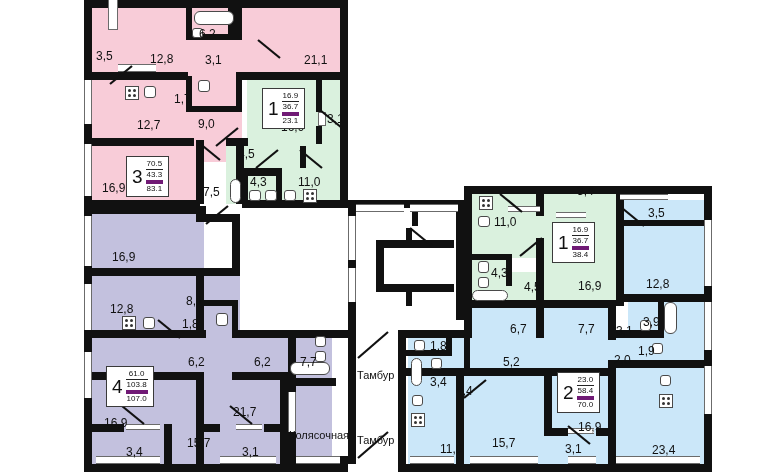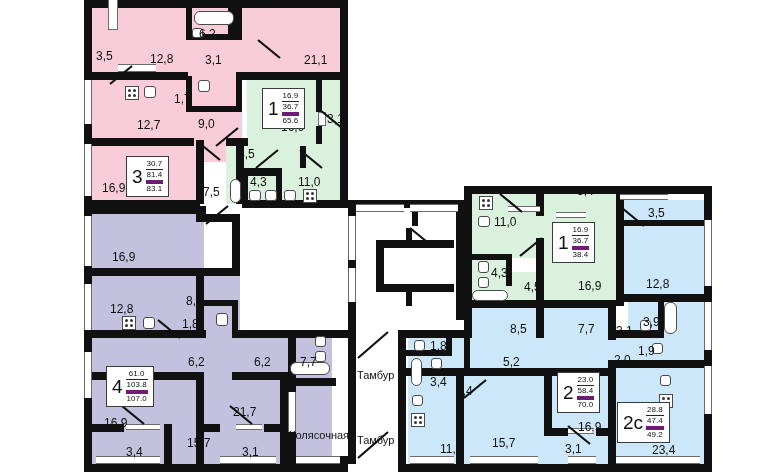--- a/index.html
+++ b/index.html
@@ -415,47 +415,47 @@
   <div class="lbl" style="left:494px;top:216px;">11,0</div>
   <div class="lbl" style="left:491px;top:267px;">4,3</div>
   <div class="lbl" style="left:524px;top:281px;">4,5</div>
   <div class="lbl" style="left:578px;top:280px;">16,9</div>
   <div class="lbl" style="left:648px;top:207px;">3,5</div>
   <div class="lbl" style="left:646px;top:278px;">12,8</div>
   <div class="lbl" style="left:643px;top:316px;">3,9</div>
   <div class="lbl" style="left:616px;top:325px;">3,1</div>
   <div class="lbl" style="left:638px;top:345px;">1,9</div>
   <div class="lbl" style="left:614px;top:354px;">2,0</div>
-  <div class="lbl" style="left:510px;top:323px;">8,5</div>
+  <div class="lbl" style="left:510px;top:323px;">6,7</div>
   <div class="lbl" style="left:578px;top:323px;">7,7</div>
   <div class="lbl" style="left:430px;top:340px;">1,8</div>
   <div class="lbl" style="left:430px;top:376px;">3,4</div>
   <div class="lbl" style="left:456px;top:385px;">4,4</div>
   <div class="lbl" style="left:503px;top:356px;">5,2</div>
   <div class="lbl" style="left:440px;top:443px;">11,0</div>
   <div class="lbl" style="left:492px;top:437px;">15,7</div>
   <div class="lbl" style="left:578px;top:421px;">16,9</div>
   <div class="lbl" style="left:565px;top:443px;">3,1</div>
   <div class="lbl" style="left:652px;top:444px;">23,4</div>
 
   <div class="badge" style="left:126px;top:156px;">
     <span class="num">3</span>
     <span class="frac">
-      <span>30.7</span>
-      <span class="m">81.4</span>
+      <span>70.5</span>
+      <span class="m">43.3</span>
       <span>83.1</span>
     </span>
   </div>
 
   <div class="badge" style="left:262px;top:88px;">
     <span class="num">1</span>
     <span class="frac">
       <span>16.9</span>
       <span class="m">36.7</span>
-      <span>65.6</span>
+      <span>23.1</span>
     </span>
   </div>
 
   <div class="badge" style="left:106px;top:366px;">
     <span class="num">4</span>
     <span class="frac">
       <span>61.0</span>
       <span class="m">103.8</span>
       <span>107.0</span>
     </span>
@@ -472,22 +472,14 @@
 
   <div class="badge" style="left:557px;top:372px;">
     <span class="num">2</span>
     <span class="frac">
       <span>23.0</span>
       <span class="m">58.4</span>
       <span>70.0</span>
     </span>
   </div>
 
-  <div class="badge" style="left:617px;top:402px;">
-    <span class="num">2c</span>
-    <span class="frac">
-      <span>28.8</span>
-      <span class="m">47.4</span>
-      <span>49.2</span>
-    </span>
-  </div>
 
 </div>
 
 </body></html>

